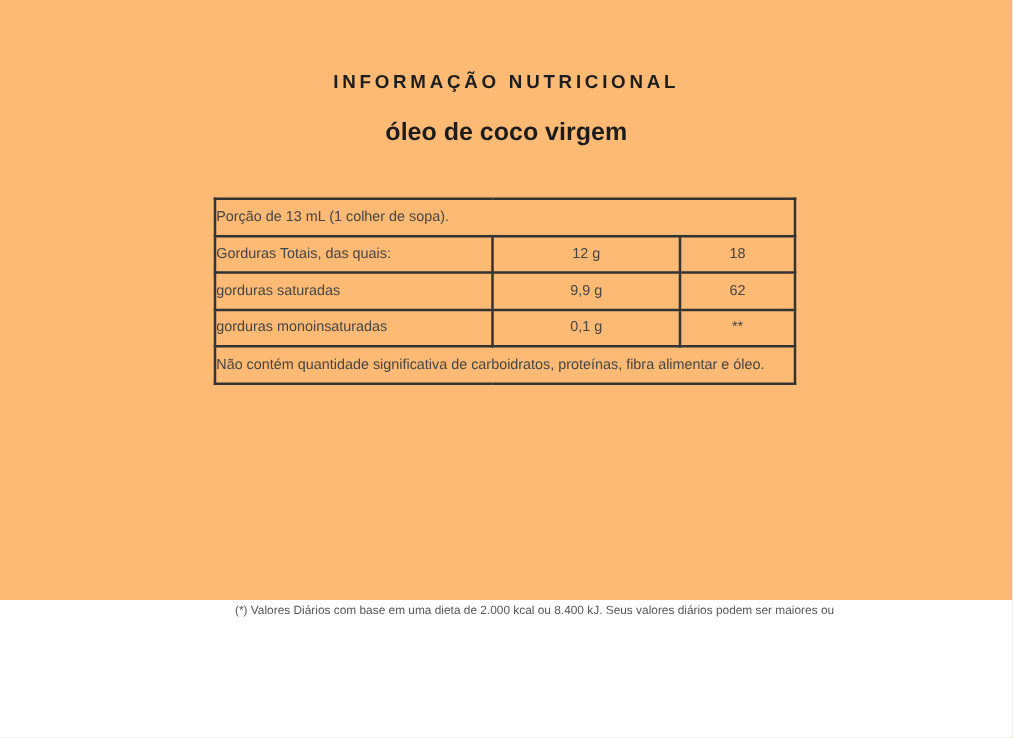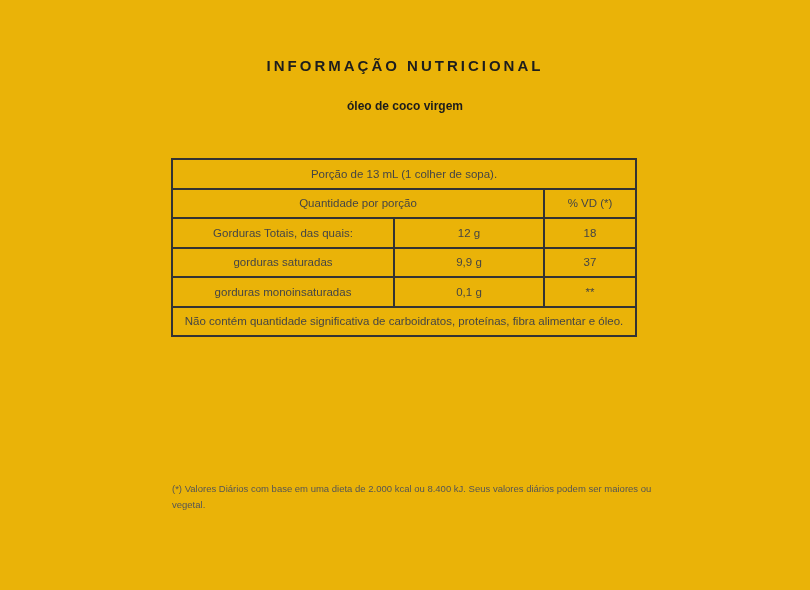--- a/index.html
+++ b/index.html
@@ -6,40 +6,40 @@
   html, body {
     width: 810px; height: 590px;
     background: #ffffff;
     font-family: "Liberation Sans", sans-serif;
     position: relative;
     overflow: hidden;
   }
   .page {
     position: absolute;
     left: 0; top: 0;
-    width: 810px; height: 590px;
-    background: #eab308;
+    width: 810px; height: 480px;
+    background: #fdba74;
   }
   .title {
     position: absolute;
     left: 0; top: 57px;
     width: 810px;
     text-align: center;
     font-size: 15px;
     font-weight: bold;
     letter-spacing: 3px;
     color: #1d1d1d;
     line-height: 18px;
   }
   .subtitle {
     position: absolute;
     left: 0; top: 95px;
     width: 810px;
     text-align: center;
-    font-size: 12px;
+    font-size: 20px;
     font-weight: bold;
     color: #1c1c1c;
     line-height: 23px;
   }
   table.nt {
     position: absolute;
     left: 171px; top: 158px;
     width: 464px;
     border-collapse: collapse;
     table-layout: fixed;
@@ -47,27 +47,27 @@
   table.nt td {
     border: 2px solid #333333;
     font-size: 11.5px;
     color: #454545;
     height: 29.5px;
     padding: 0;
     vertical-align: middle;
     white-space: nowrap;
     overflow: hidden;
   }
-  td.c1 { text-align: center; padding-left: 11px; margin-left: 18px; }
+  td.c1 { text-align: left; padding-left: 11px; margin-left: 18px; }
   td.c2 { text-align: center; }
   td.c3 { text-align: center; }
   td.note-cell { font-size: 10.5px; }
   .footnote {
     position: absolute;
-    left: 172px; top: 481px;
+    left: 188px; top: 481px;
     width: 520px;
     font-size: 9.5px;
     color: #555555;
     line-height: 16px;
   }
 </style>
 </head>
 <body>
 
 <div class="page">
@@ -80,42 +80,37 @@
     <colgroup>
       <col style="width:222px">
       <col style="width:150px">
       <col style="width:92px">
     </colgroup>
     <tbody>
       <tr>
         <td colspan="3" class="c1">Porção de 13 mL (1 colher de sopa).</td>
       </tr>
       <tr>
-        <td colspan="2" class="c1">Quantidade por porção</td>
-        <td class="c3">% VD (*)</td>
-      </tr>
-      <tr>
         <td class="c1">Gorduras Totais, das quais:</td>
         <td class="c2">12 g</td>
         <td class="c3">18</td>
       </tr>
       <tr>
         <td class="c1">gorduras saturadas</td>
         <td class="c2">9,9 g</td>
-        <td class="c3">37</td>
+        <td class="c3">62</td>
       </tr>
       <tr>
         <td class="c1">gorduras monoinsaturadas</td>
         <td class="c2">0,1 g</td>
         <td class="c3">**</td>
       </tr>
       <tr>
         <td colspan="3" class="c1 note-cell">Não contém quantidade significativa de carboidratos, proteínas, fibra alimentar e óleo.</td>
       </tr>
     </tbody>
   </table>
 
   <div class="footnote">
     <div>(*) Valores Diários com base em uma dieta de 2.000 kcal ou 8.400 kJ. Seus valores diários podem ser maiores ou</div>
-    <div>vegetal.</div>
   </div>
 
 </div>
 
 </body></html>

